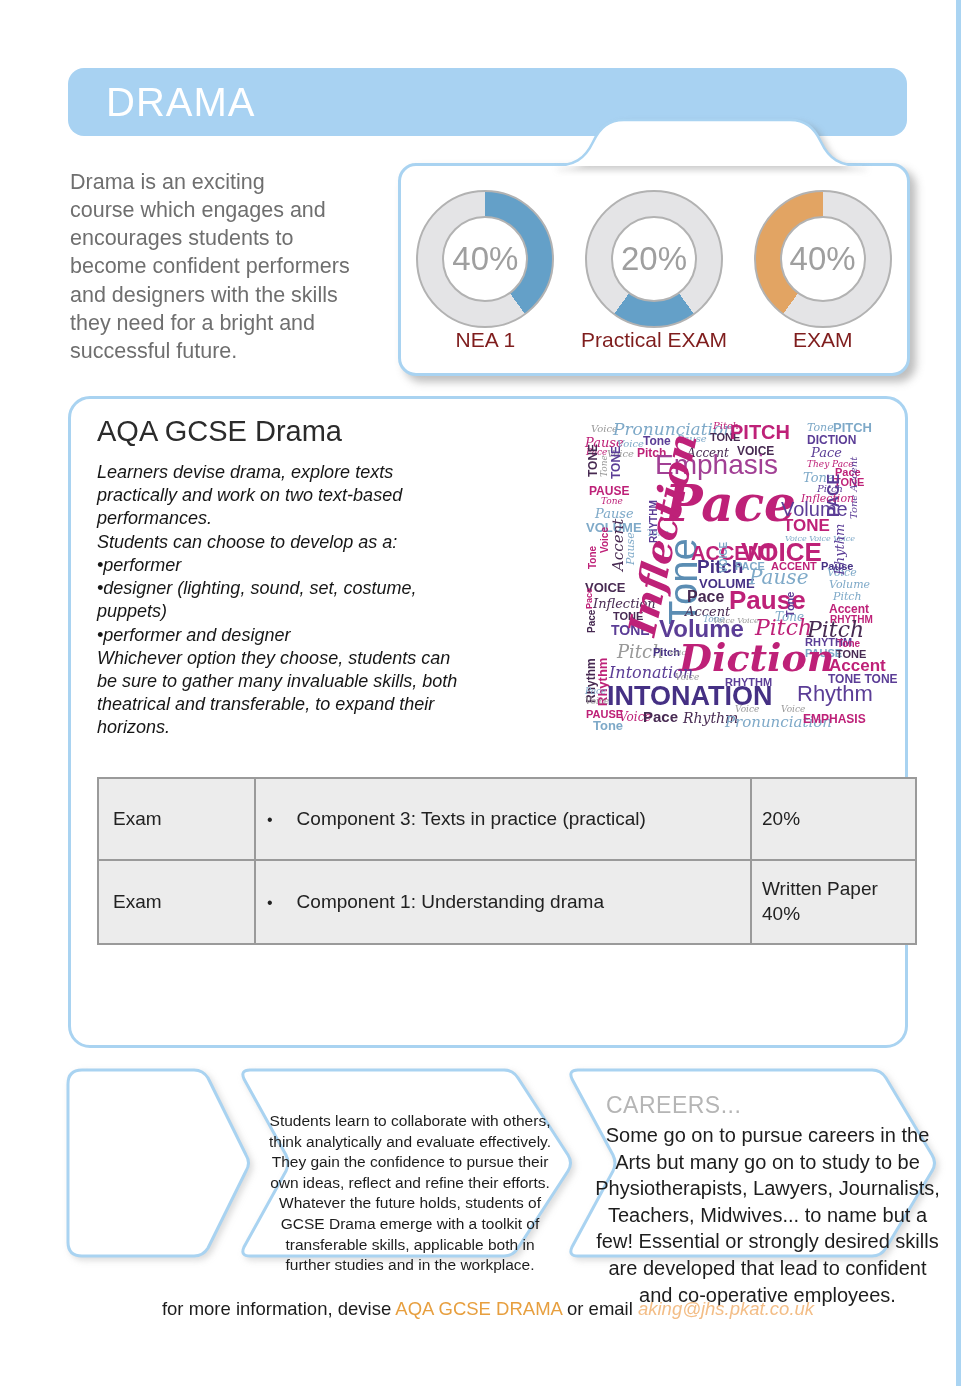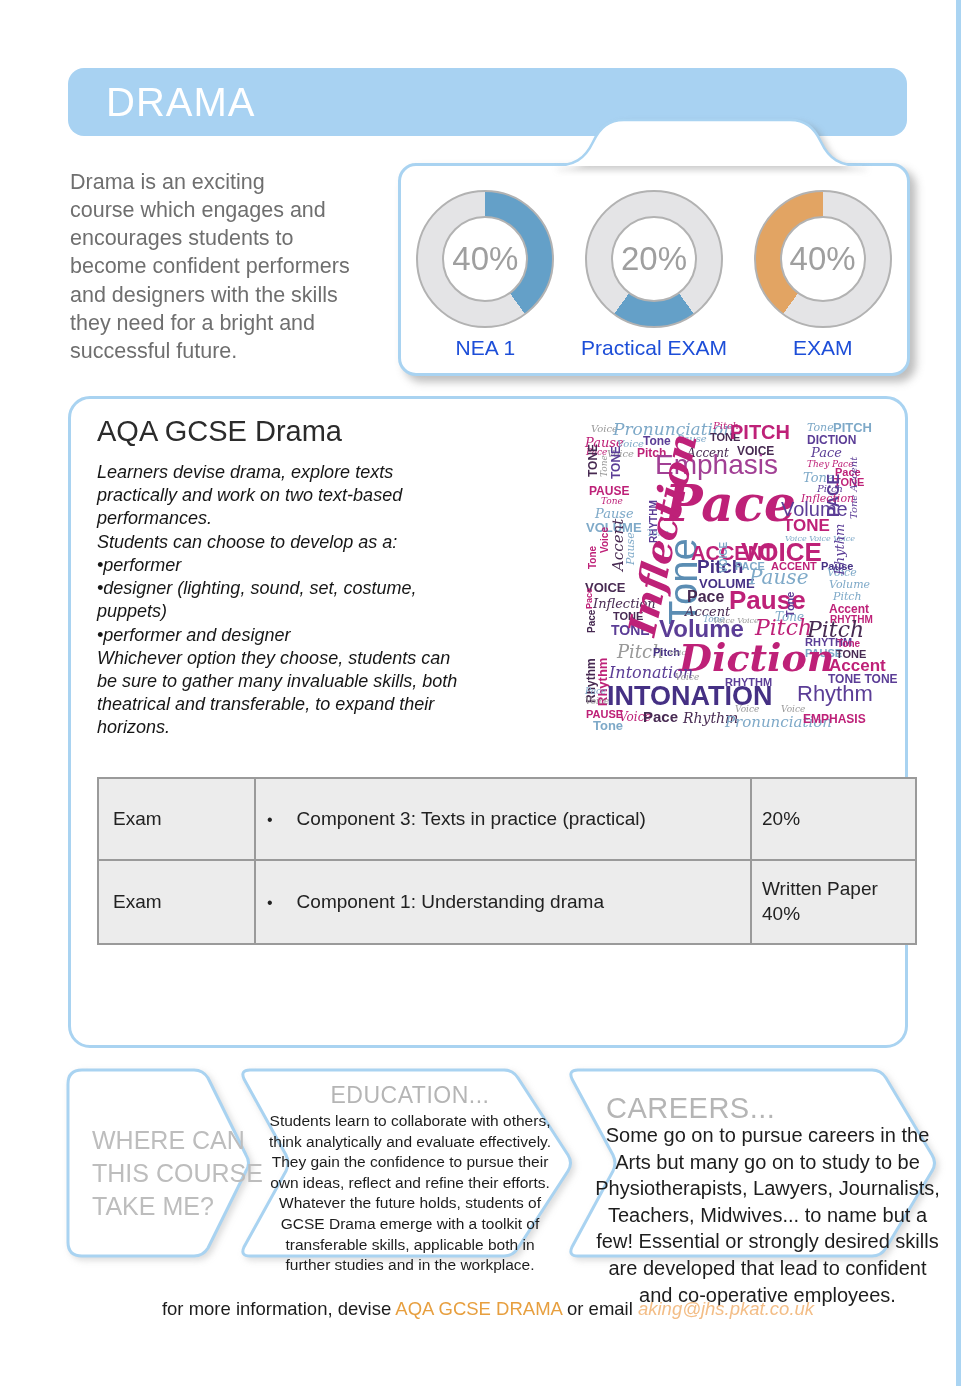--- a/index.html
+++ b/index.html
@@ -23,21 +23,21 @@
               border:3px solid #a9d3f1;border-radius:18px;box-sizing:border-box;z-index:2;
               box-shadow:6px 6px 9px rgba(110,110,110,.45);
               display:flex;justify-content:space-around;align-items:flex-start;padding-top:24px;}
   .donut-cell{text-align:center;width:160px;}
   .donut{position:relative;width:138px;height:138px;border-radius:50%;
          border:2px solid #b2b2b2;margin:0 auto;box-sizing:border-box;}
   .donut::after{content:"";position:absolute;inset:24px;background:#fff;
                 border:2px solid #b2b2b2;border-radius:50%;z-index:0;}
   .donut .pct{position:absolute;inset:0;display:flex;align-items:center;justify-content:center;
               color:#9f9f9f;font-size:33px;z-index:1;}
-  .donut-label{margin-top:8px;color:#1d4ed8;font-size:21px;}
+  .donut-label{color:#7f1d1d;font-size:21px;}
 
   
   .intro{position:absolute;left:70px;top:168px;width:360px;font-size:21.5px;color:#6f6f6f;
          line-height:1.31;white-space:pre-line;}
 
   
   .main-panel{position:absolute;left:68px;top:396px;width:840px;height:652px;background:#fff;
               border:3px solid #a9d3f1;border-radius:22px;box-sizing:border-box;}
   .course-title{position:absolute;left:26px;top:16px;font-size:29px;color:#2b2b2b;font-weight:500;}
   .course-body{position:absolute;left:26px;top:62px;width:470px;font-size:18px;line-height:1.29;
@@ -61,21 +61,21 @@
 
   
   .bottom{position:absolute;left:60px;top:1068px;width:880px;height:192px;}
   .bottom svg{position:absolute;left:0;top:0;filter:drop-shadow(3px 3px 3px rgba(140,140,140,.3));}
   .where-text{position:absolute;left:32px;top:56px;font-size:25px;color:#bdbdbd;
               line-height:1.32;white-space:pre-line;}
   .edu-title{position:absolute;left:180px;top:14px;width:340px;text-align:center;
              font-size:23px;color:#b5b5b5;letter-spacing:.5px;}
   .edu-body{position:absolute;left:180px;top:43px;width:340px;font-size:15.5px;line-height:1.33;
             color:#1d1d1d;text-align:center;white-space:pre-line;}
-  .car-title{position:absolute;left:546px;top:24px;font-size:29px;color:#b5b5b5;letter-spacing:.5px;}
+  .car-title{position:absolute;left:546px;top:24px;font-size:23px;color:#b5b5b5;letter-spacing:.5px;}
   .car-body{position:absolute;left:535px;top:54px;width:345px;font-size:20px;line-height:1.33;
             color:#1d1d1d;text-align:center;white-space:pre-line;}
 
   
   .footer{position:absolute;left:68px;top:1298px;width:840px;text-align:center;
           font-size:18.5px;color:#1c1c1c;}
   .footer .hl{color:#e79f3f;}
   .footer .em{color:#f3bd86;font-style:italic;}
 </style>
 </head>
@@ -261,24 +261,20 @@
       </tbody>
   </table>
 </div>
 
 <div class="bottom">
   <svg width="880" height="192" viewBox="0 0 880 192">
     <path d="M22,2 H134 Q143,2 148,10 L186,87 Q191,95 186,103 L148,180 Q143,188 134,188 H22 Q8,188 8,174 V16 Q8,2 22,2 Z" fill="#ffffff" stroke="#a9d3f1" stroke-width="3" stroke-linejoin="round"></path>
     <path d="M190,2 H444 Q453,2 458,10 L508,87 Q513,95 508,103 L458,180 Q453,188 444,188 H190 Q180,188 184,179 L226,103 Q230,95 226,87 L184,11 Q180,2 190,2 Z" fill="#ffffff" stroke="#a9d3f1" stroke-width="3" stroke-linejoin="round"></path>
     <path d="M518,2 H812 Q821,2 826,10 L872,87 Q877,95 872,103 L826,180 Q821,188 812,188 H518 Q508,188 512,179 L553,103 Q557,95 553,87 L512,11 Q508,2 518,2 Z" fill="#ffffff" stroke="#a9d3f1" stroke-width="3" stroke-linejoin="round"></path>
   </svg>
-  <div class="where-text">WHERE CAN
-THIS COURSE
-TAKE ME?</div>
-  <div class="edu-title">EDUCATION...</div>
   <div class="edu-body">Students learn to collaborate with others,
 think analytically and evaluate effectively.
 They gain the confidence to pursue their
 own ideas, reflect and refine their efforts.
 Whatever the future holds, students of
 GCSE Drama emerge with a toolkit of
 transferable skills, applicable both in
 further studies and in the workplace.</div>
   <div class="car-title">CAREERS...</div>
   <div class="car-body">Some go on to pursue careers in the

